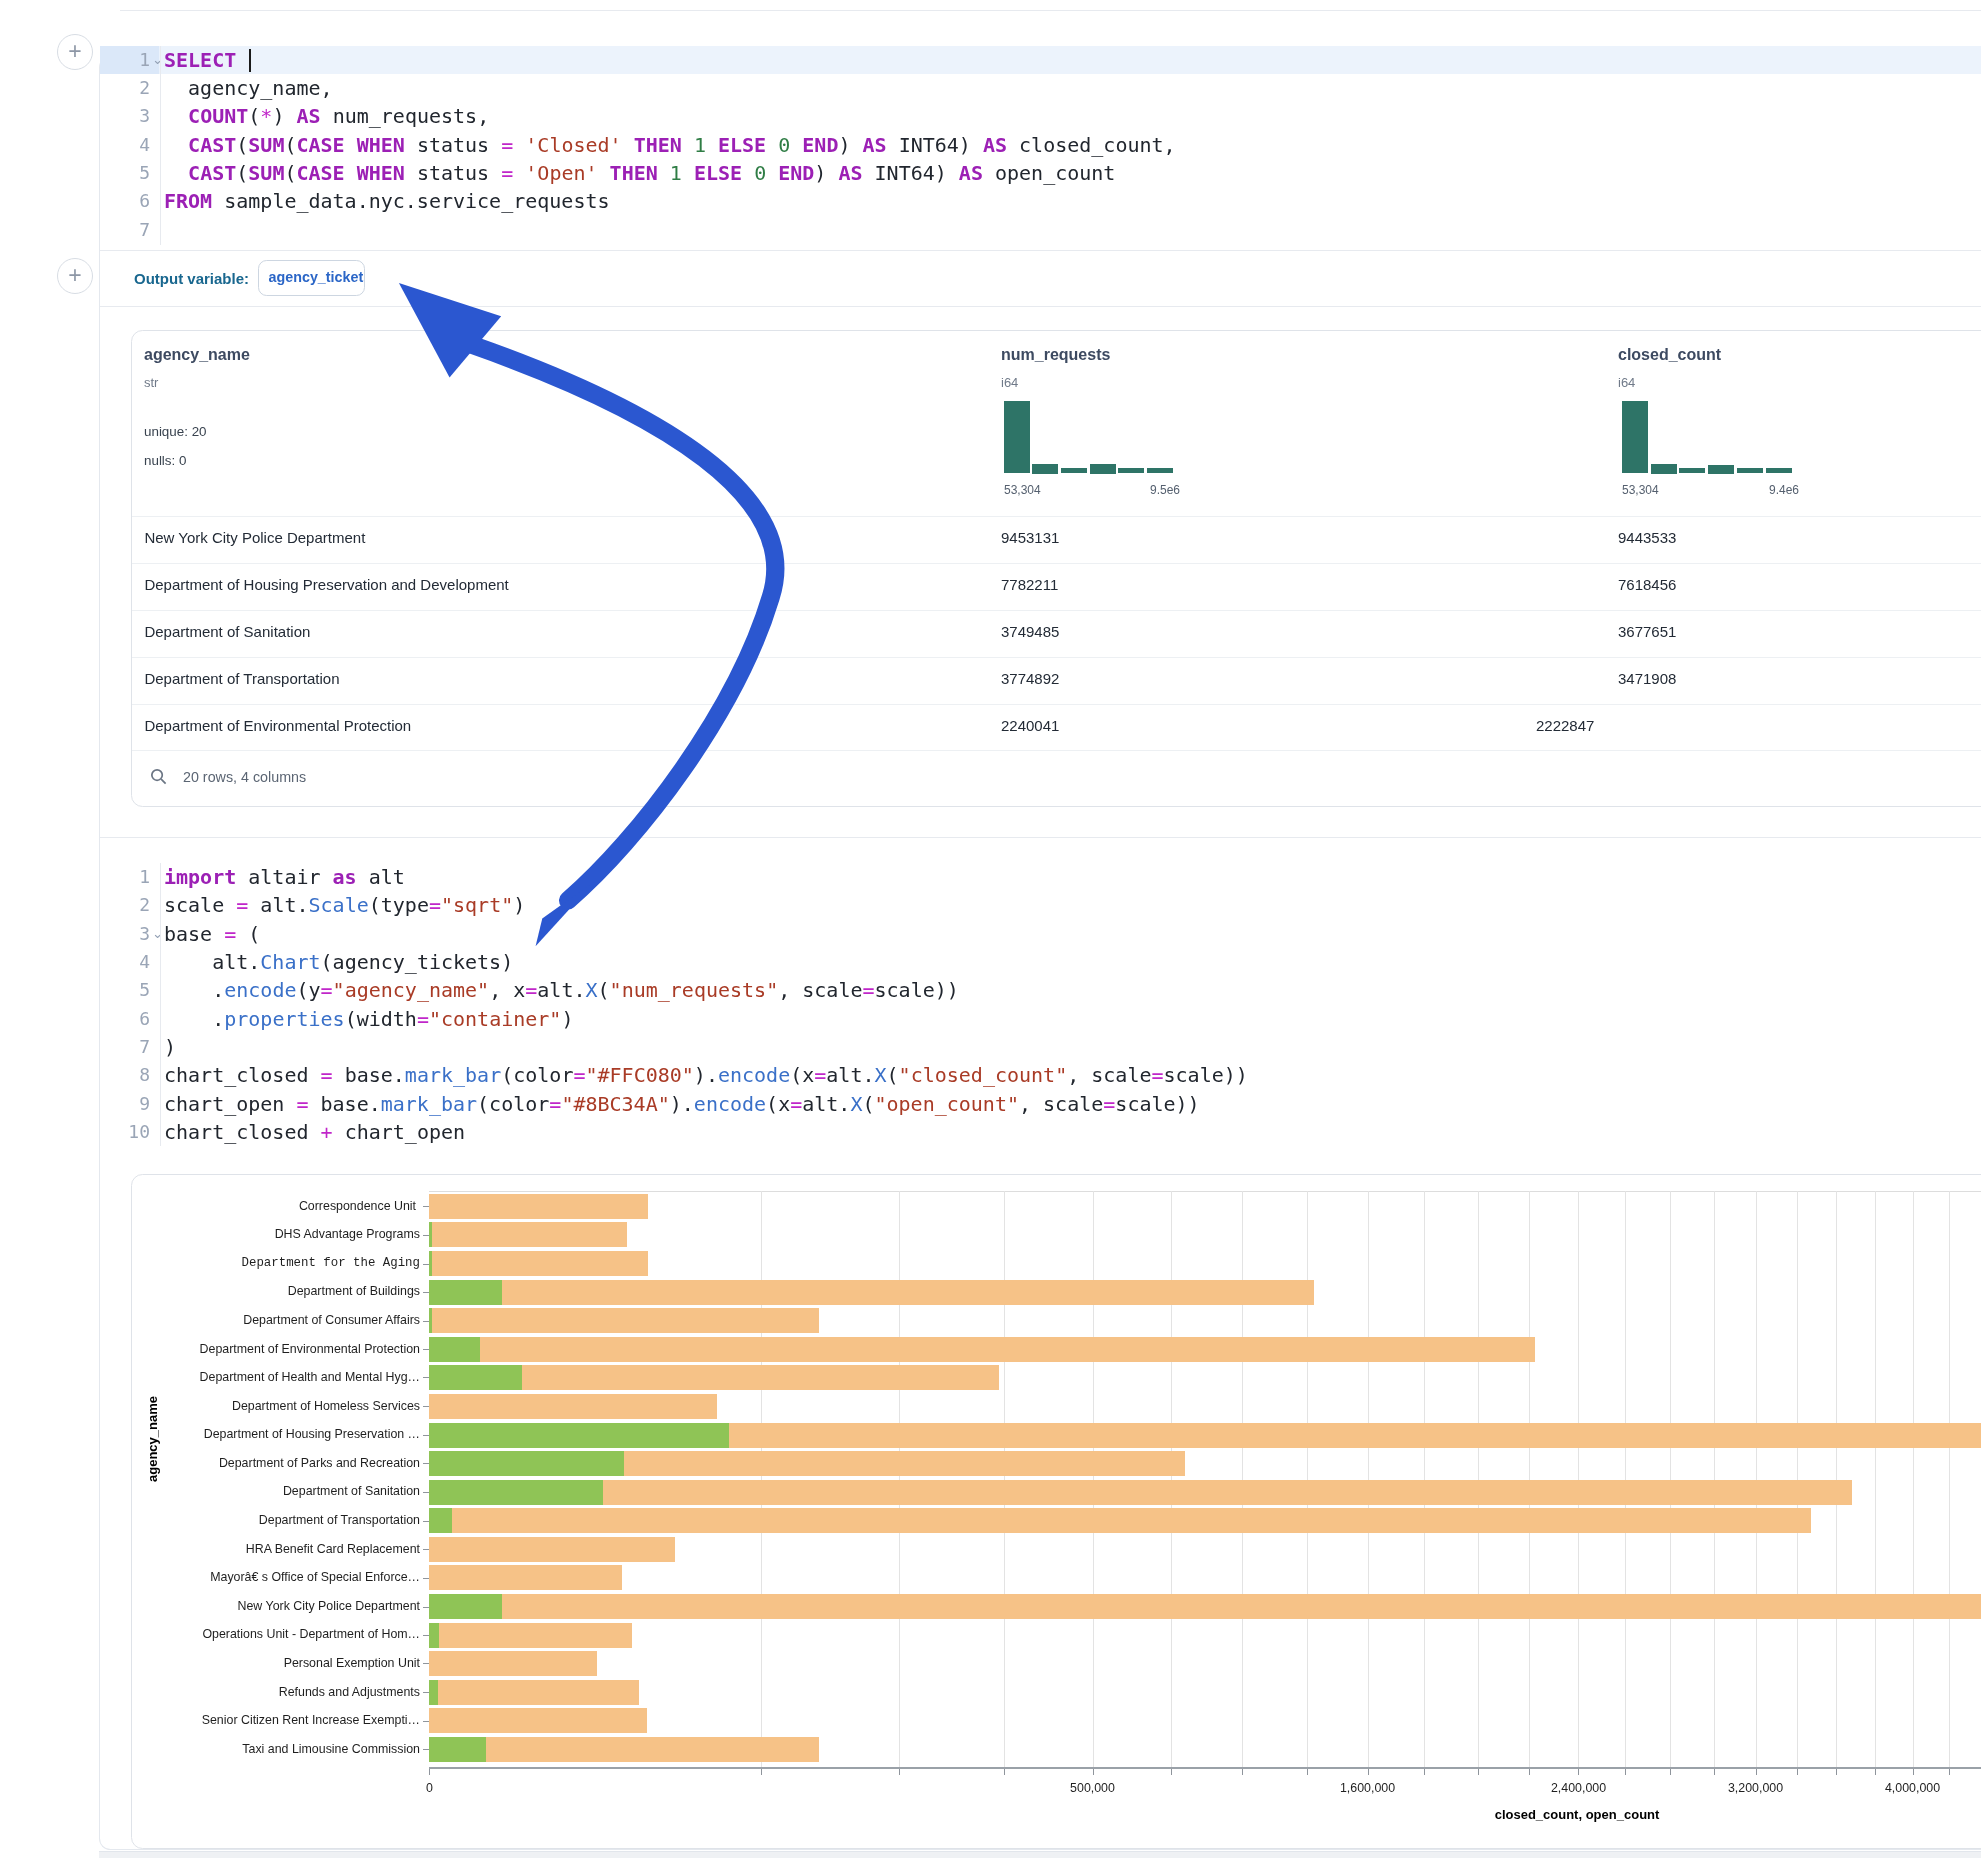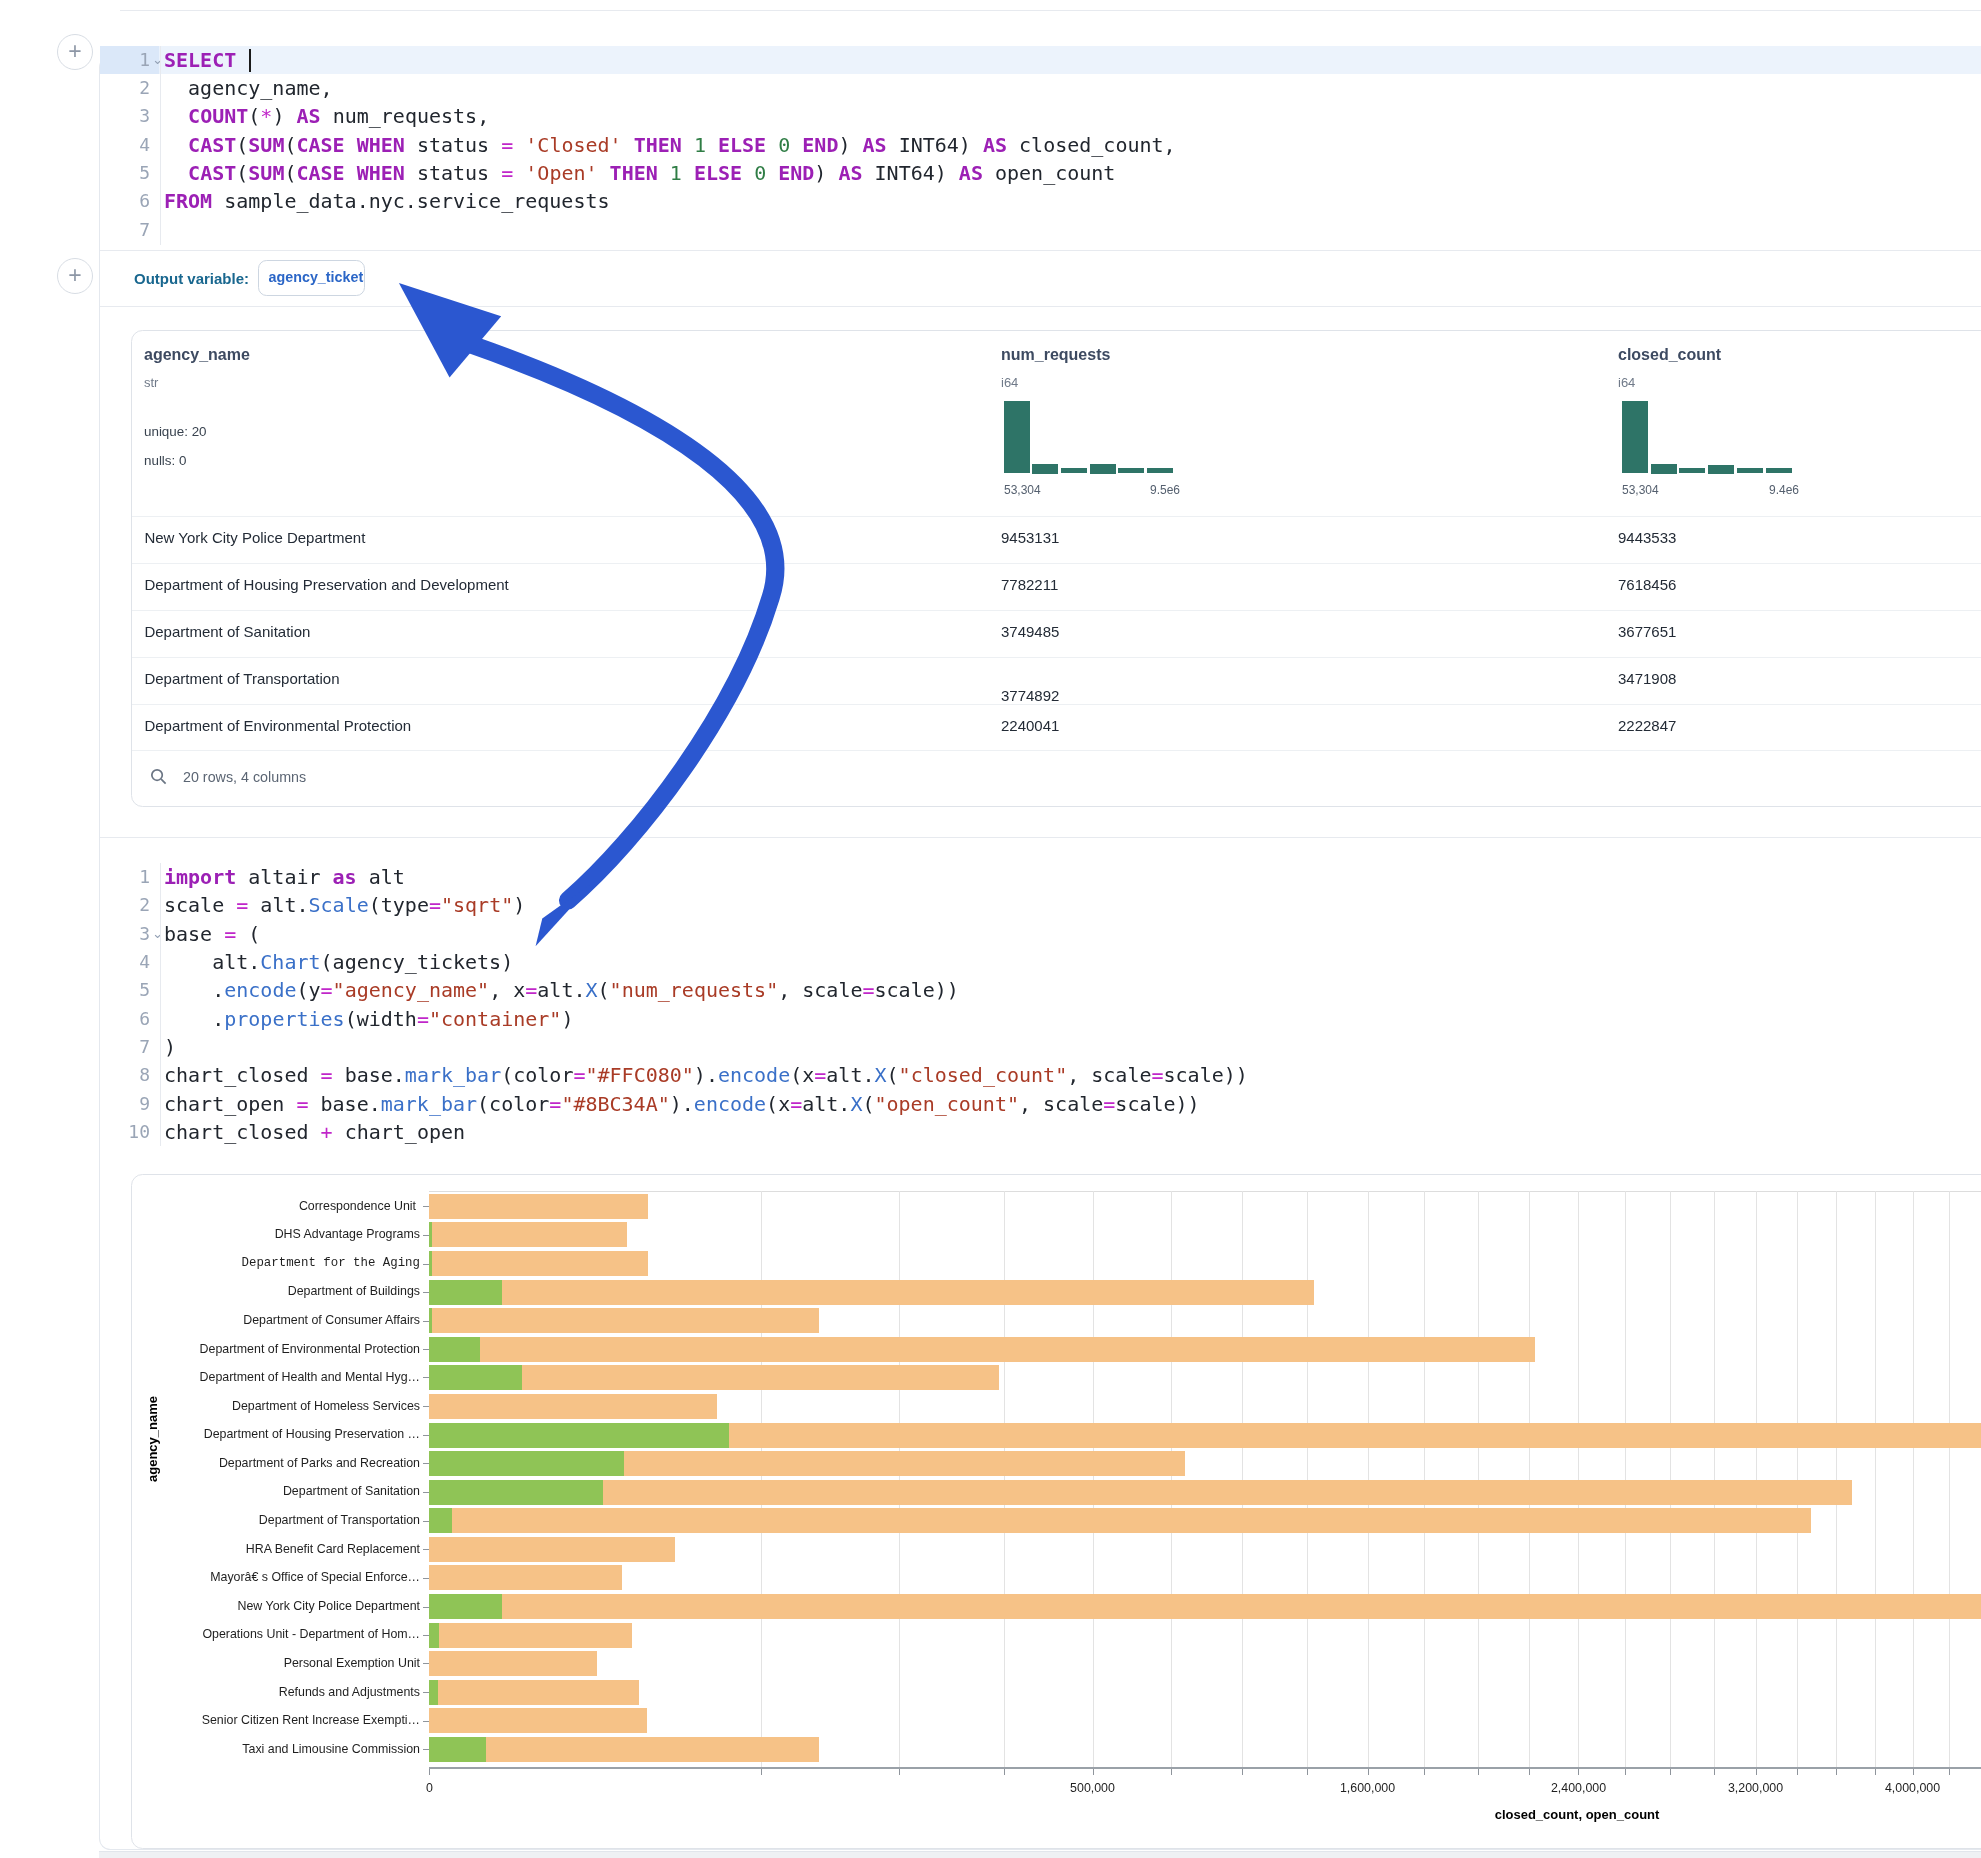--- a/index.html
+++ b/index.html
@@ -130,28 +130,28 @@
       </div>
       <div class="row-sep" style="left: 132px; top: 610px; width: 1850px;"></div>
       <div class="abs" style="left: 132px; top: 610px; width: 1850px; height: 47px;">
         <div class="cell-text" style="left: 12.4px; top: 13.4px;">Department of Sanitation</div>
         <div class="cell-text" style="left: 869px; top: 13.4px;">3749485</div>
         <div class="cell-text" style="left: 1486px; top: 13.4px;">3677651</div>
       </div>
       <div class="row-sep" style="left: 132px; top: 657px; width: 1850px;"></div>
       <div class="abs" style="left: 132px; top: 657px; width: 1850px; height: 47px;">
         <div class="cell-text" style="left: 12.4px; top: 13.4px;">Department of Transportation</div>
-        <div class="cell-text" style="left: 869px; top: 30px;">3774892</div>
+        <div class="cell-text" style="left: 869px; top: 13px;">3774892</div>
         <div class="cell-text" style="left: 1486px; top: 13.4px;">3471908</div>
       </div>
       <div class="row-sep" style="left: 132px; top: 704px; width: 1850px;"></div>
       <div class="abs" style="left: 132px; top: 704px; width: 1850px; height: 47px;">
         <div class="cell-text" style="left: 12.4px; top: 13.4px;">Department of Environmental Protection</div>
         <div class="cell-text" style="left: 869px; top: 13.4px;">2240041</div>
-        <div class="cell-text" style="left: 1486px; top: 13.4px; text-align: center;">2222847</div>
+        <div class="cell-text" style="left: 1404px; top: 13.4px; text-align: center;">2222847</div>
       </div>
       <div class="row-sep" style="left: 132px; top: 750px; width: 1850px;"></div>
       <div class="abs" style="left: 149px; top: 767px; width: 478px; height: 23px;"><svg width="19" height="19" viewBox="0 0 20 20">
           <circle cx="8.5" cy="8.5" r="5.5" fill="none" stroke="#6b7584" stroke-width="1.8"></circle>
           <line x1="12.8" y1="12.8" x2="17.5" y2="17.5" stroke="#6b7584" stroke-width="1.8"></line>
         </svg><div class="footer-text" style="left: 34px; top: 1.9px;">20 rows, 4 columns</div></div>
     </div>
 
   <div class="hairline" style="left:100px;top:837px;width:1881px;"></div>
   <div id="py-cell" class="abs" style="left:0;top:0;width:1982px;height:0;">

